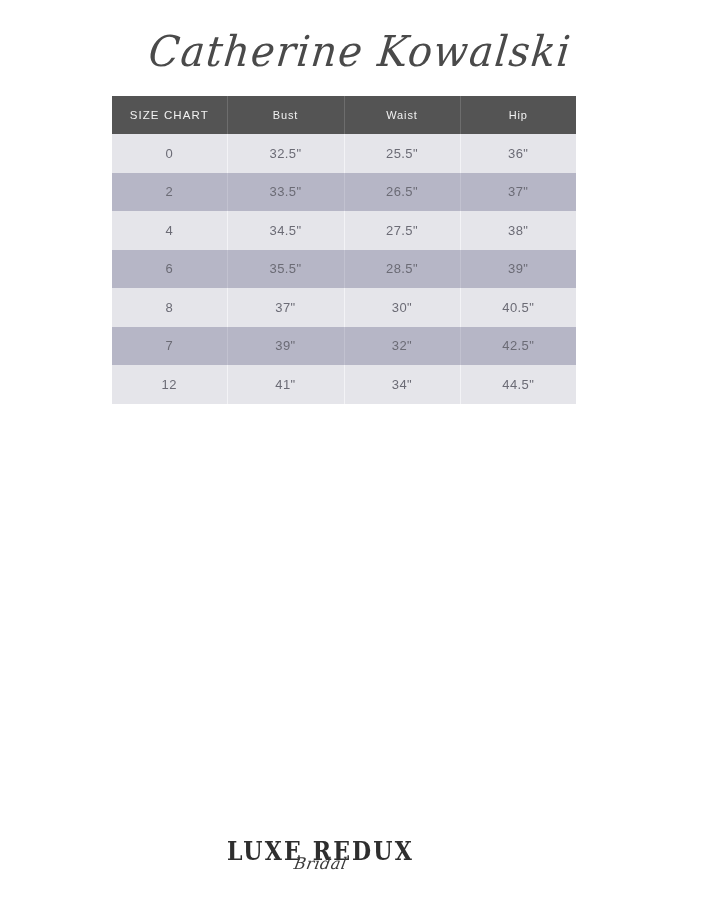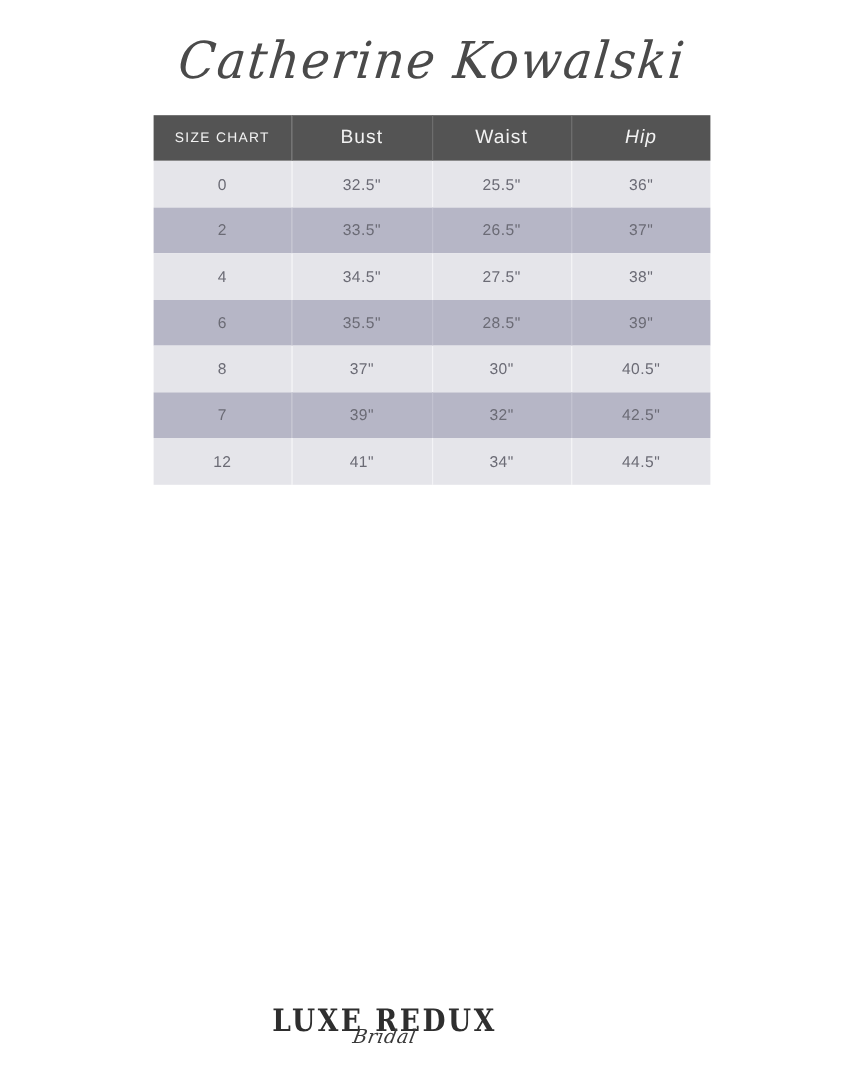--- a/index.html
+++ b/index.html
@@ -40,47 +40,47 @@
     color: #4a4a4a;
     letter-spacing: 1.5px;
     transform: skewX(-6deg) scaleY(1.06);
     transform-origin: center;
     white-space: nowrap;
   }
 
   
   .chart-wrap {
     position: absolute;
-    left: 128px;
+    left: 112px;
     top: 96px;
     width: 373px;
   }
   table.size-chart {
     width: 464px;
     border-collapse: collapse;
     table-layout: fixed;
   }
   table.size-chart col.c0 { width: 115px; }
   table.size-chart col.c1 { width: 117px; }
   table.size-chart col.c2 { width: 116px; }
   table.size-chart col.c3 { width: 116px; }
 
   thead th {
     height: 38px;
     background: #545454;
     color: #f2f2f2;
-    font-size: 16px;
+    font-size: 11px;
     font-weight: 400;
     letter-spacing: 0.9px;
     text-align: center;
     vertical-align: middle;
     border-right: 1px solid #6d6d6d;
     padding: 0;
   }
-  thead th:last-child { border-right: none; font-style: italic; }
+  thead th:last-child { border-right: none; }
   thead th.head-size {
     font-size: 11.5px;
     letter-spacing: 1.1px;
   }
 
   tbody td {
     height: 38.5px;
     font-size: 13px;
     font-weight: 400;
     color: #6b6b75;

